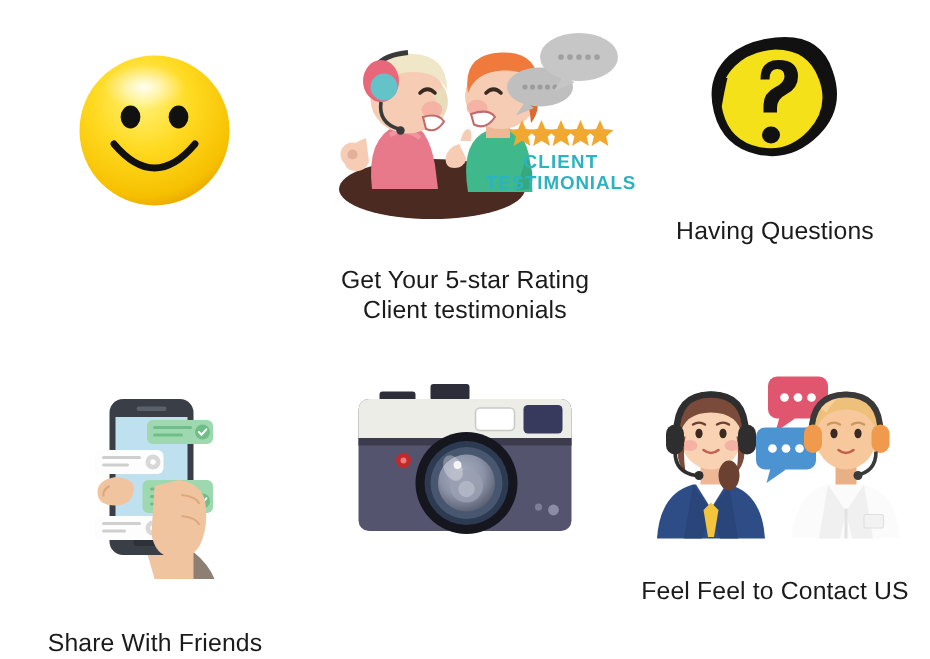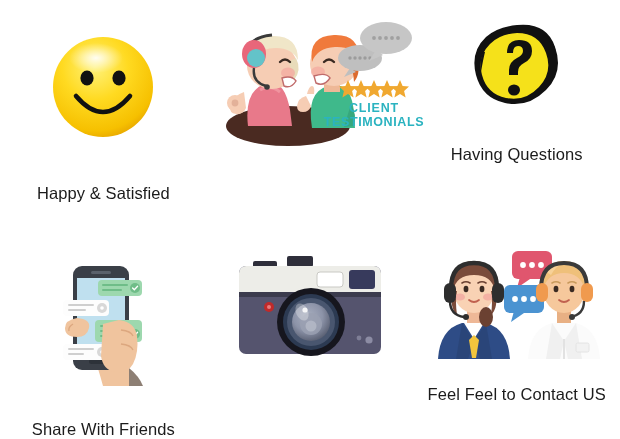--- a/index.html
+++ b/index.html
@@ -90,21 +90,20 @@
             <stop offset="100%" stop-color="#FFFFFF" stop-opacity="0"></stop>
           </radialGradient>
         </defs>
         <circle cx="55" cy="55" r="50" fill="url(#smileyGrad)"></circle>
         <ellipse cx="48" cy="26" rx="27" ry="15" fill="url(#smileyGloss)"></ellipse>
         <ellipse cx="39" cy="46" rx="6.6" ry="7.6" fill="#111111"></ellipse>
         <ellipse cx="71" cy="46" rx="6.6" ry="7.6" fill="#111111"></ellipse>
         <path d="M28 64 Q55 96 82 64" fill="none" stroke="#111111" stroke-width="4.6" stroke-linecap="round"></path>
       </svg>
     </div>
-    <div class="caption">Happy &amp; Satisfied</div>
   </div>
 
   <div class="cell cell-testi">
     <div class="art">
       <svg width="200" height="130" viewBox="0 0 200 130">
 
         <ellipse cx="78" cy="108" rx="62" ry="20" fill="#4A2A21"></ellipse>
 
         <path d="M34 74 q-12 4 -14 14 q-1 7 6 8 q7 1 10 -6 z" fill="#F6CDB4"></path>
         <circle cx="25" cy="85" r="8" fill="#F6CDB4"></circle>
@@ -179,20 +178,22 @@
           <path d="M151 62 l2.6 6 l6.4 .6 l-4.9 4.4 l1.5 6.4 l-5.6 -3.5 l-5.6 3.5 l1.5 -6.4 l-4.9 -4.4 l6.4 -.6 z"></path>
           <path d="M164 62 l2.6 6 l6.4 .6 l-4.9 4.4 l1.5 6.4 l-5.6 -3.5 l-5.6 3.5 l1.5 -6.4 l-4.9 -4.4 l6.4 -.6 z"></path>
           <path d="M177 62 l2.6 6 l6.4 .6 l-4.9 4.4 l1.5 6.4 l-5.6 -3.5 l-5.6 3.5 l1.5 -6.4 l-4.9 -4.4 l6.4 -.6 z"></path>
           <path d="M190 62 l2.6 6 l6.4 .6 l-4.9 4.4 l1.5 6.4 l-5.6 -3.5 l-5.6 3.5 l1.5 -6.4 l-4.9 -4.4 l6.4 -.6 z"></path>
         </g>
 
         <text x="164" y="94" text-anchor="middle" font-family="Liberation Sans, sans-serif" font-size="12.5" font-weight="bold" letter-spacing="0.8" fill="#2BB3C0">CLIENT</text>
         <text x="164" y="108" text-anchor="middle" font-family="Liberation Sans, sans-serif" font-size="12.5" font-weight="bold" letter-spacing="0.6" fill="#2BB3C0">TESTIMONIALS</text>
       </svg>
     </div>
+    <div class="caption">Get Your 5-star Rating
+Client testimonials</div>
   </div>
 
   <div class="cell cell-quest">
     <div class="art">
       <svg width="88" height="88" viewBox="0 0 88 88">
 
         <path d="M44 7 q26 -2 34 20 q8 22 -8 38 q-16 16 -36 12 q-20 -4 -26 -24 q-6 -20 8 -34 q10 -10 28 -12 z" fill="#F5E11A"></path>
 
         <path d="M44 3 q30 -3 38 22 q9 25 -9 43 q-18 18 -41 13 q-23 -5 -29 -28 q-6 -23 10 -38 q11 -10 31 -12 z
                  M44 11 q-17 1 -27 11 q-13 13 -8 31 q5 19 24 23 q19 4 33 -11 q14 -15 7 -34 q-7 -20 -29 -20 z" fill="#111111" fill-rule="evenodd"></path>

